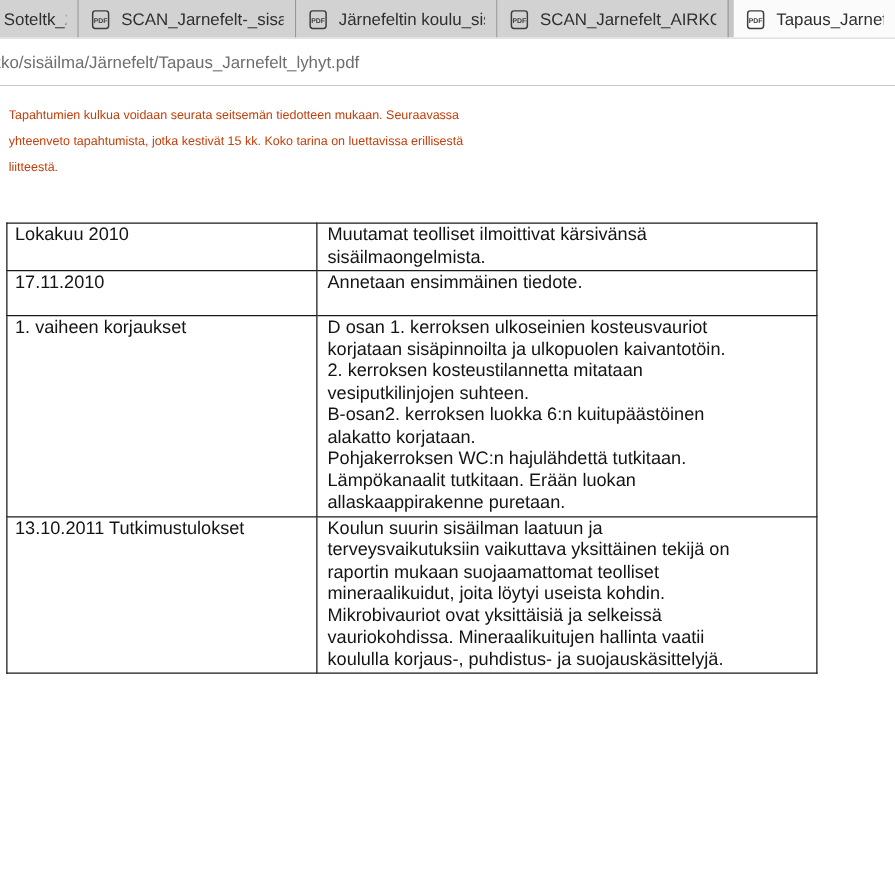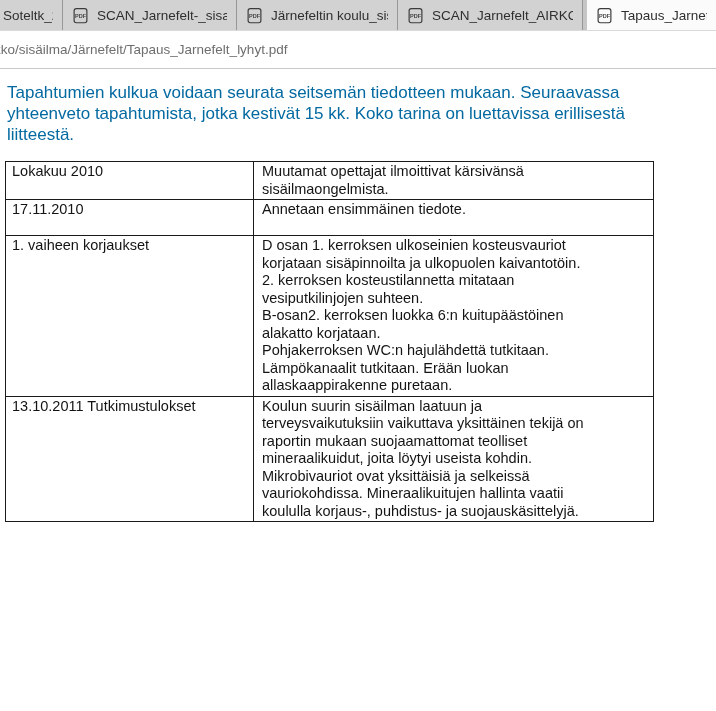--- a/index.html
+++ b/index.html
@@ -65,29 +65,29 @@
   }
 
   
   .page {
     background: #ffffff;
     height: 641px;
     overflow: hidden;
   }
   .intro {
     margin: 13px 20px 0 7px;
-    font-size: 17px;
+    font-size: 10px;
     line-height: 21px;
-    color: #0369a1;
+    color: #c2410c;
     white-space: pre-line;
   }
   table.events {
     border-collapse: collapse;
     table-layout: fixed;
-    margin: 16px 0 0 5px;
+    margin: 33px 0 0 5px;
     width: 648px;
   }
   table.events td {
     border: 1px solid #1a1a1a;
     vertical-align: top;
     font-size: 14.5px;
     line-height: 17.5px;
     color: #141414;
     white-space: pre-line;
     padding: 1px 6px 1px 8px;
@@ -151,21 +151,21 @@
 liitteestä.</p>
 
   <table class="events">
     <colgroup>
         <col style="width:248px">
         <col style="width:400px">
       </colgroup>
     <tbody>
       <tr class="r1">
         <td class="c1">Lokakuu 2010</td>
-        <td class="c2">Muutamat opettajat ilmoittivat kärsivänsä
+        <td class="c2">Muutamat teolliset ilmoittivat kärsivänsä
 sisäilmaongelmista.</td>
       </tr>
       <tr class="r3">
         <td class="c1">17.11.2010</td>
         <td class="c2">Annetaan ensimmäinen tiedote.</td>
       </tr>
       <tr class="r4">
         <td class="c1">1. vaiheen korjaukset</td>
         <td class="c2">D osan 1. kerroksen ulkoseinien kosteusvauriot
 korjataan sisäpinnoilta ja ulkopuolen kaivantotöin.

